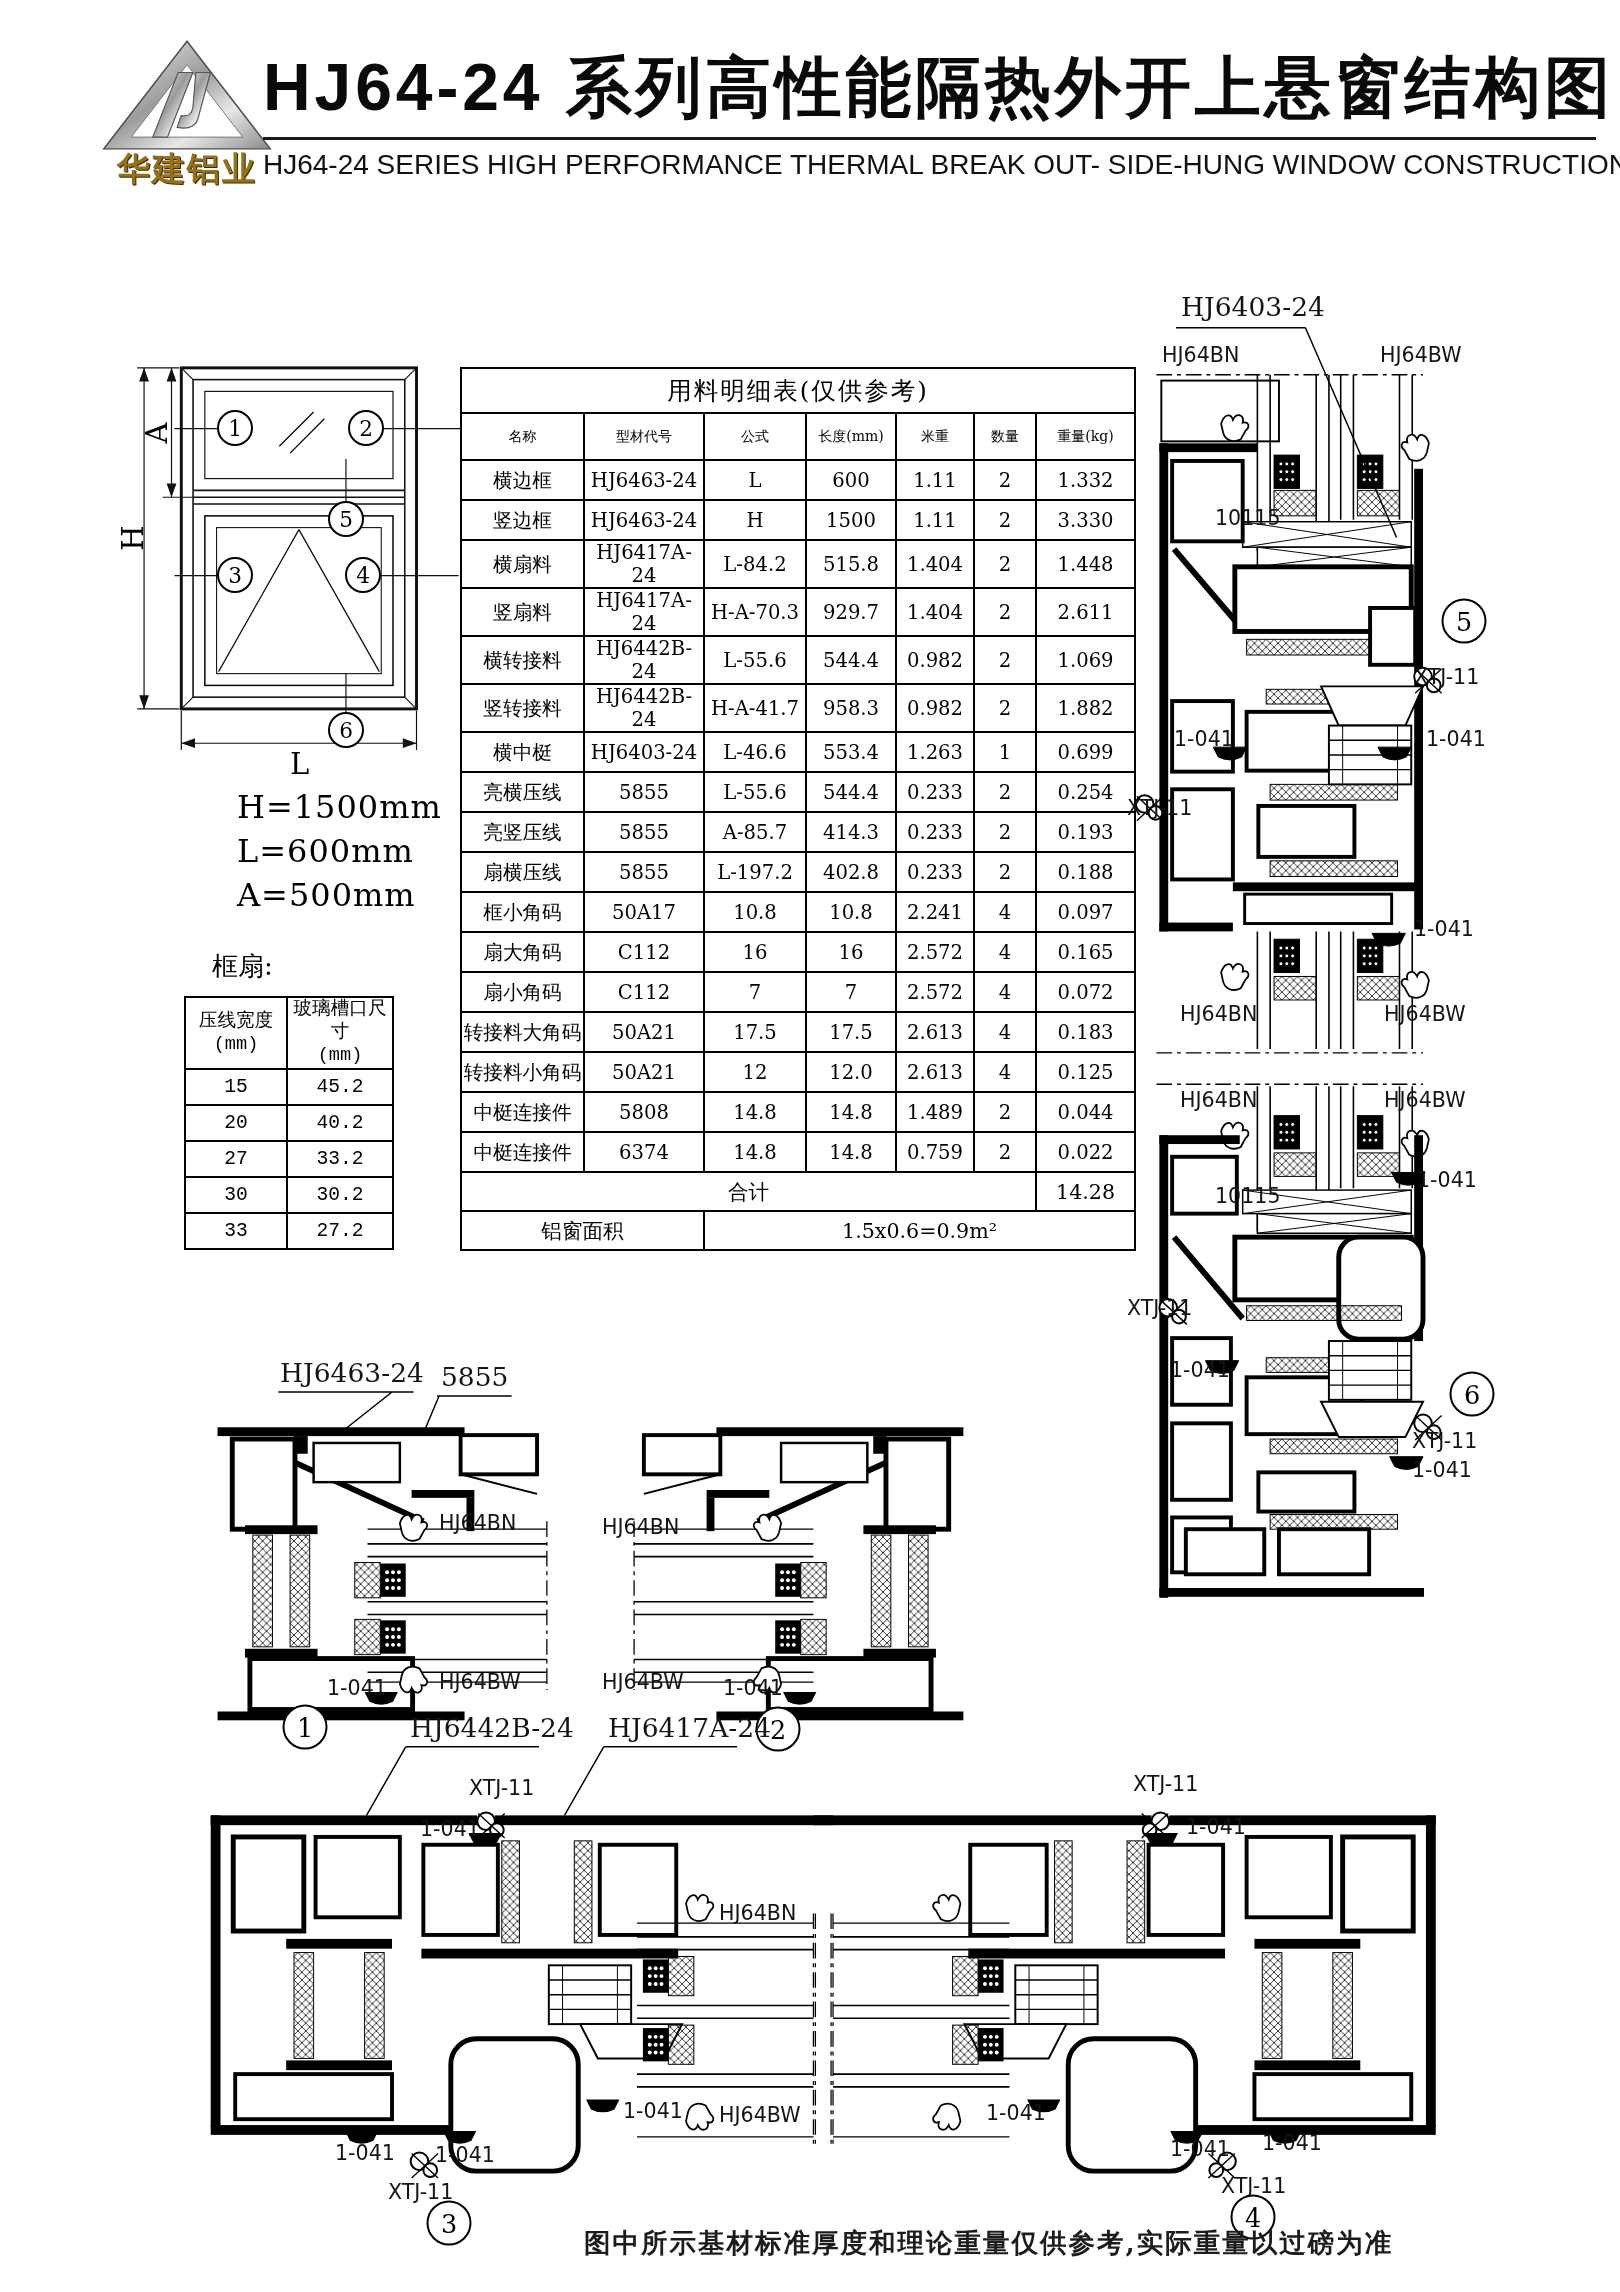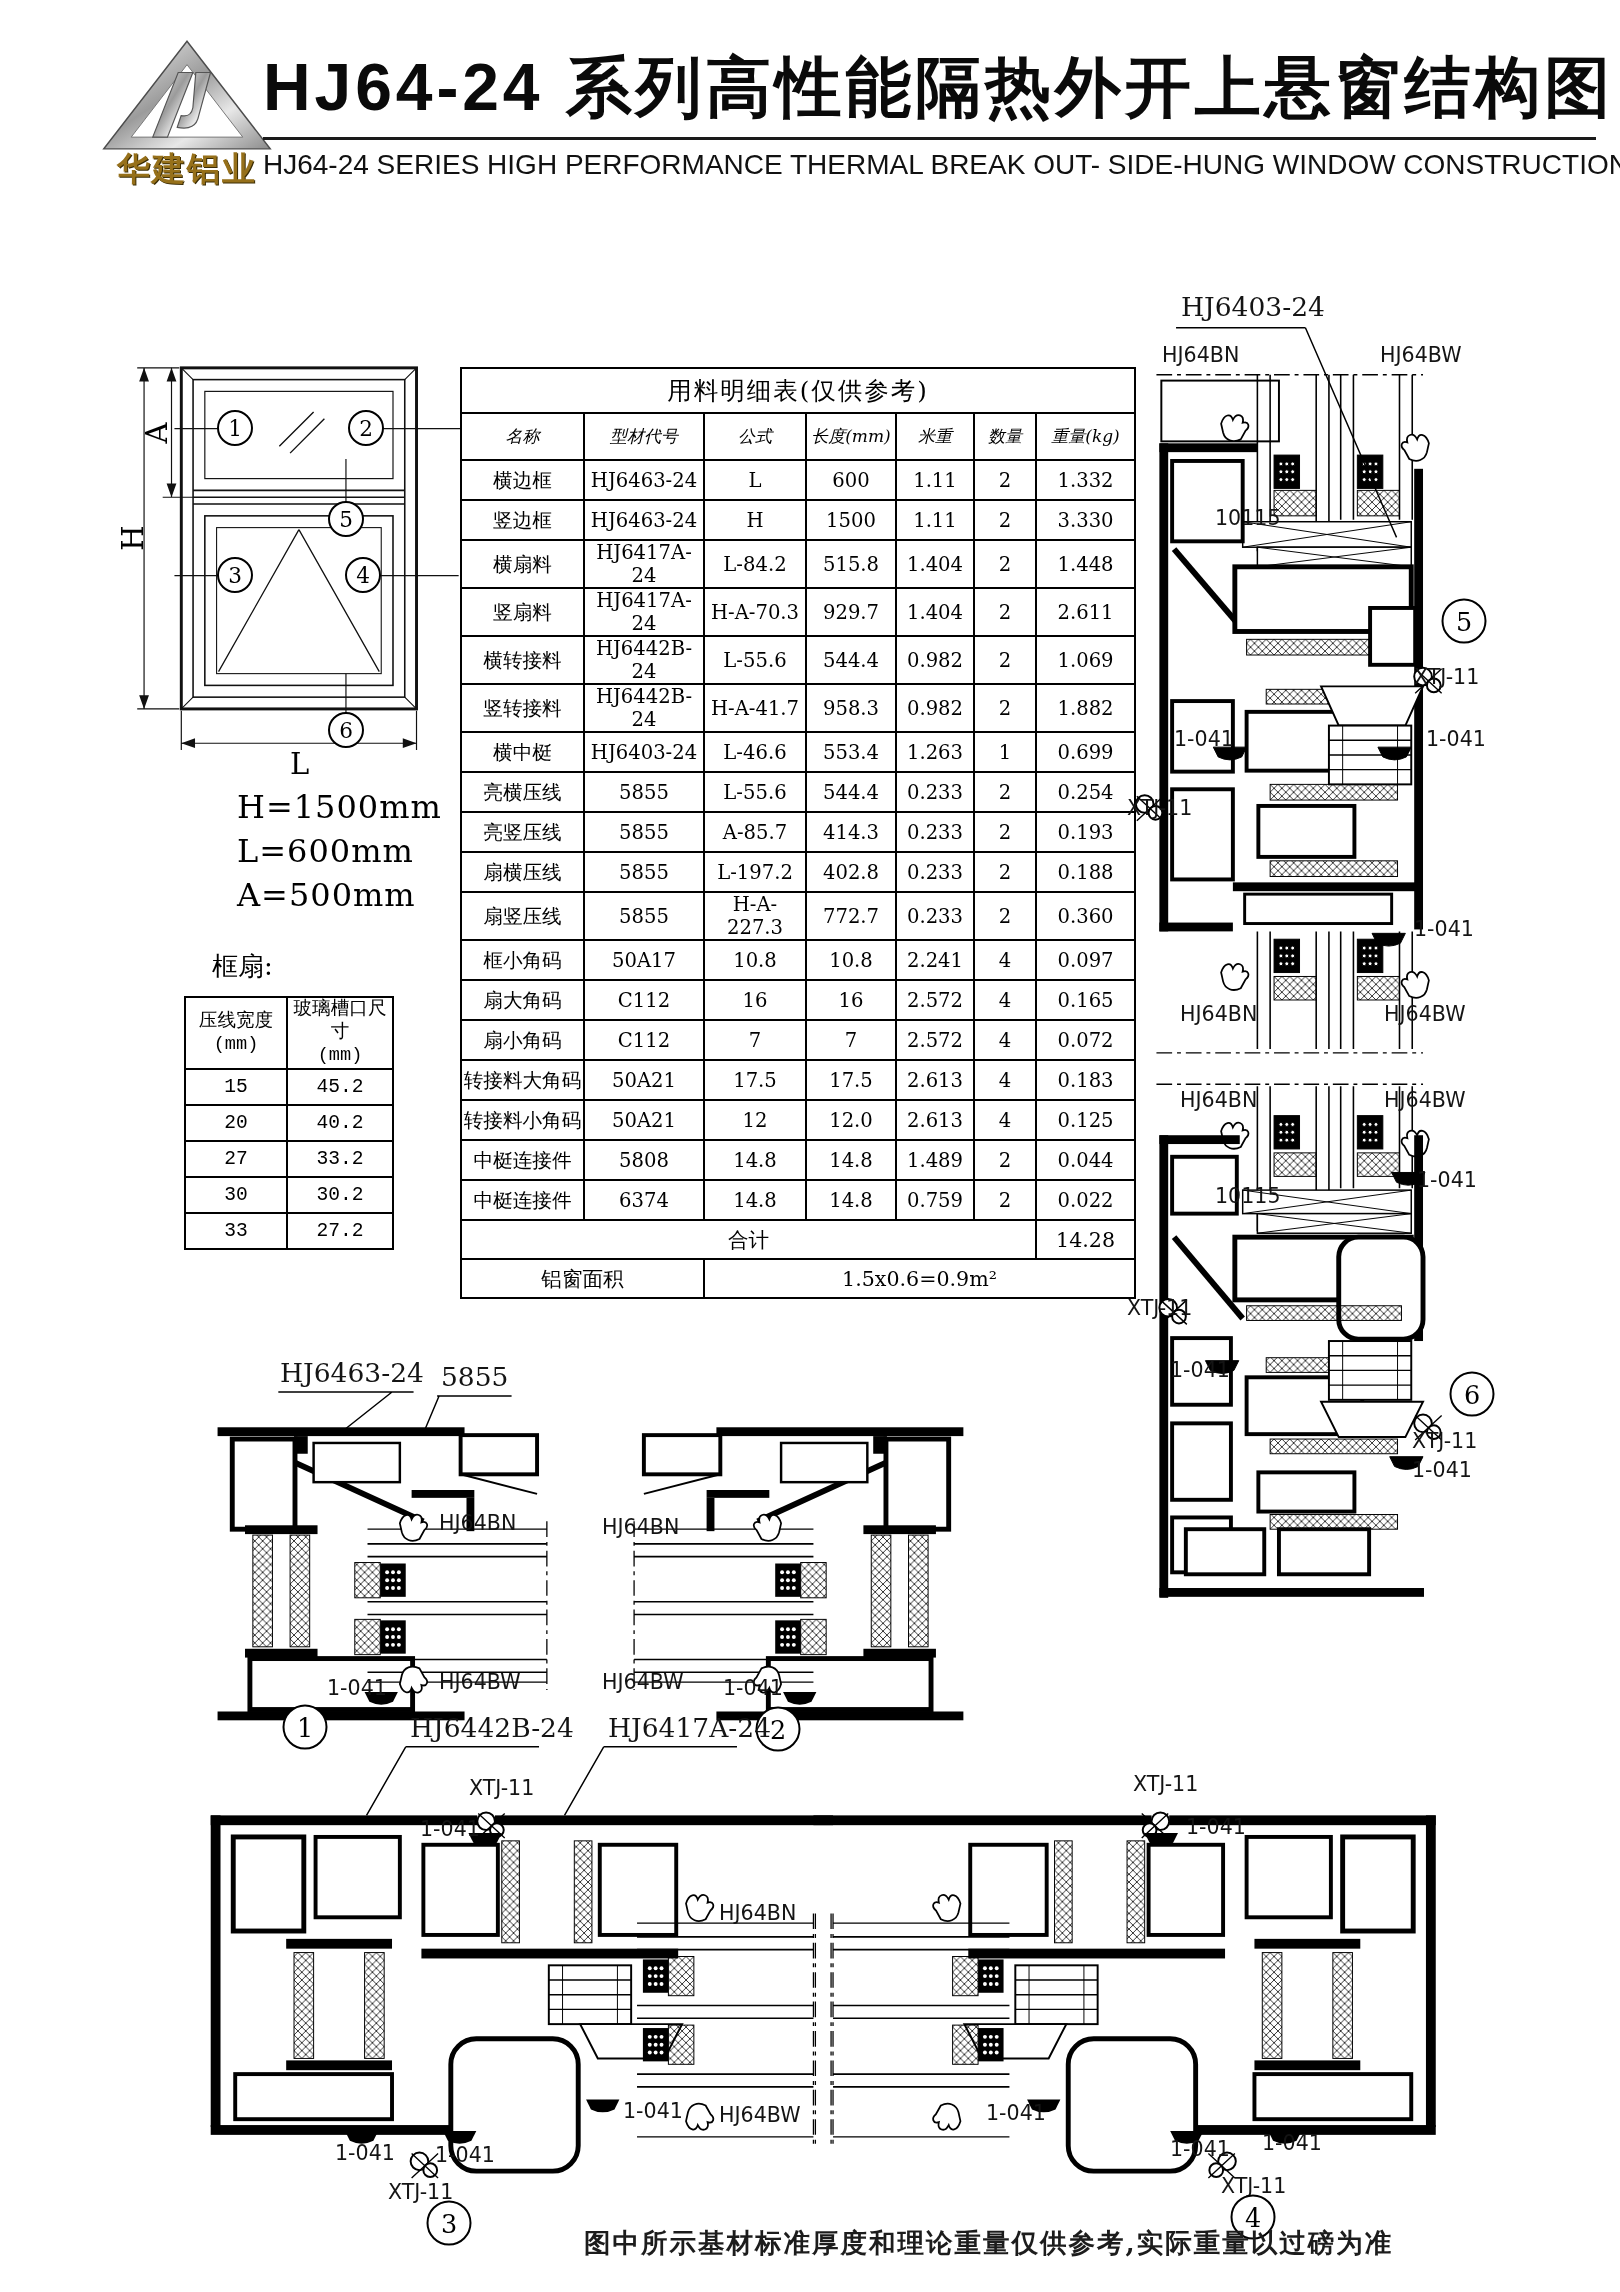--- a/index.html
+++ b/index.html
@@ -27,21 +27,21 @@
   .dimtxt{position:absolute;font-family:"DejaVu Serif",serif;font-size:32px;
           letter-spacing:1px;white-space:nowrap;color:#000;}
   .dimletter{position:absolute;font-family:"DejaVu Serif",serif;font-size:29px;color:#000;}
   
   table{border-collapse:collapse;table-layout:fixed;background:#fff;}
   td{border:2.4px solid #000;text-align:center;vertical-align:middle;padding:0;overflow:hidden;}
   .mt{position:absolute;left:460px;top:367px;width:674px;
       font-family:"DejaVu Serif",serif;font-size:19.6px;}
   .mt td{height:38px;}
   .mt .trow td{height:43px;font-size:24.5px;letter-spacing:2px;}
-  .mt .hrow td{height:45px;font-size:17px;font-style:italic;}
+  .mt .hrow td{height:45px;font-size:14px;}
   .mt .srow td{height:37px;font-size:20.6px;}
   .ft{position:absolute;left:184px;top:996px;width:208px;
       font-family:Liberation Mono, monospace;font-size:19.6px;}
   .ft td{height:34px;}
   .ft .hrow td{height:55px;font-size:18.6px;line-height:1.25;}
   .fslabel{position:absolute;left:212px;top:949px;font-family:"DejaVu Serif",serif;
            font-size:26px;color:#000;}
   .footer{position:absolute;left:584px;top:2225px;font-family:"DejaVu Serif",serif;
           font-size:26.5px;font-weight:600;letter-spacing:2px;color:#1c1c1c;white-space:nowrap;}
 </style>
@@ -481,29 +481,20 @@
         <tr>
           <td>扇横压线</td>
           <td>5855</td>
           <td>L-197.2</td>
           <td>402.8</td>
           <td>0.233</td>
           <td>2</td>
           <td>0.188</td>
         </tr>
         <tr>
-          <td>扇竖压线</td>
-          <td>5855</td>
-          <td>H-A-227.3</td>
-          <td>772.7</td>
-          <td>0.233</td>
-          <td>2</td>
-          <td>0.360</td>
-        </tr>
-        <tr>
           <td>框小角码</td>
           <td>50A17</td>
           <td>10.8</td>
           <td>10.8</td>
           <td>2.241</td>
           <td>4</td>
           <td>0.097</td>
         </tr>
         <tr>
           <td>扇大角码</td>

